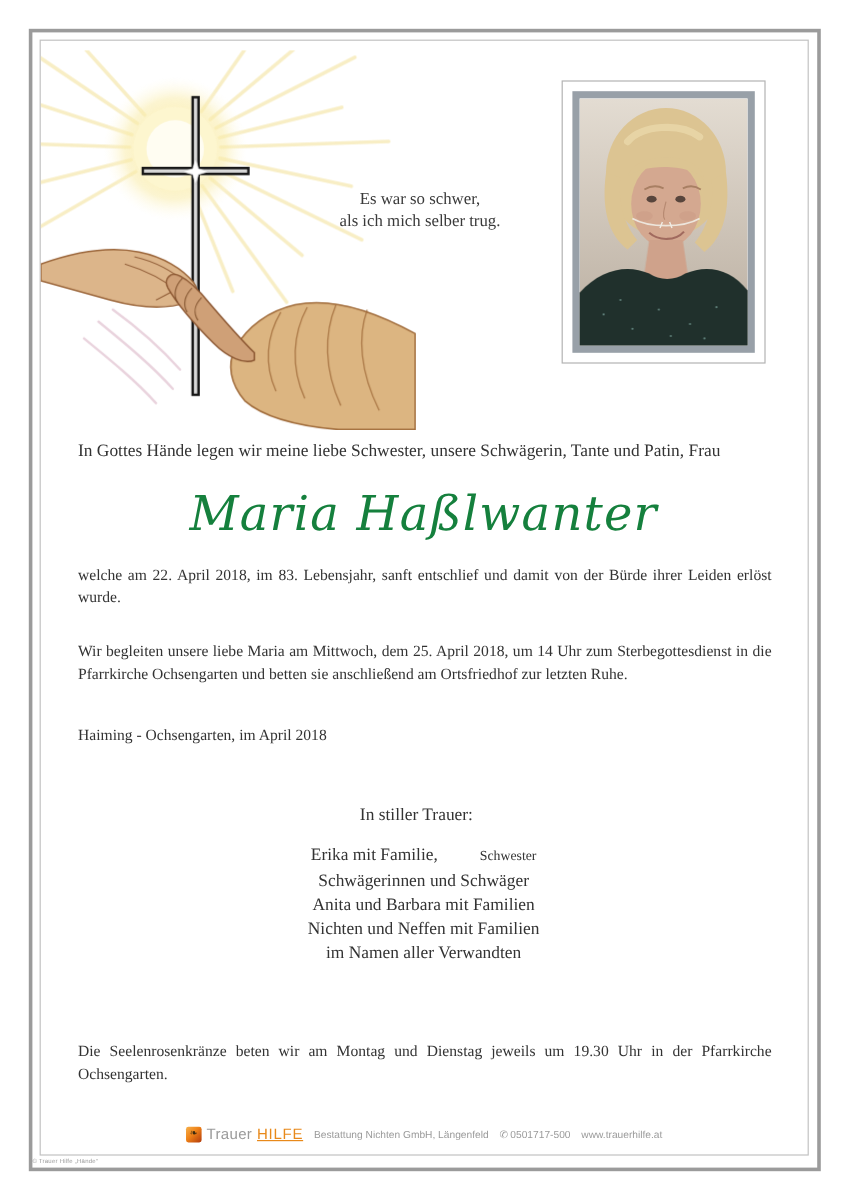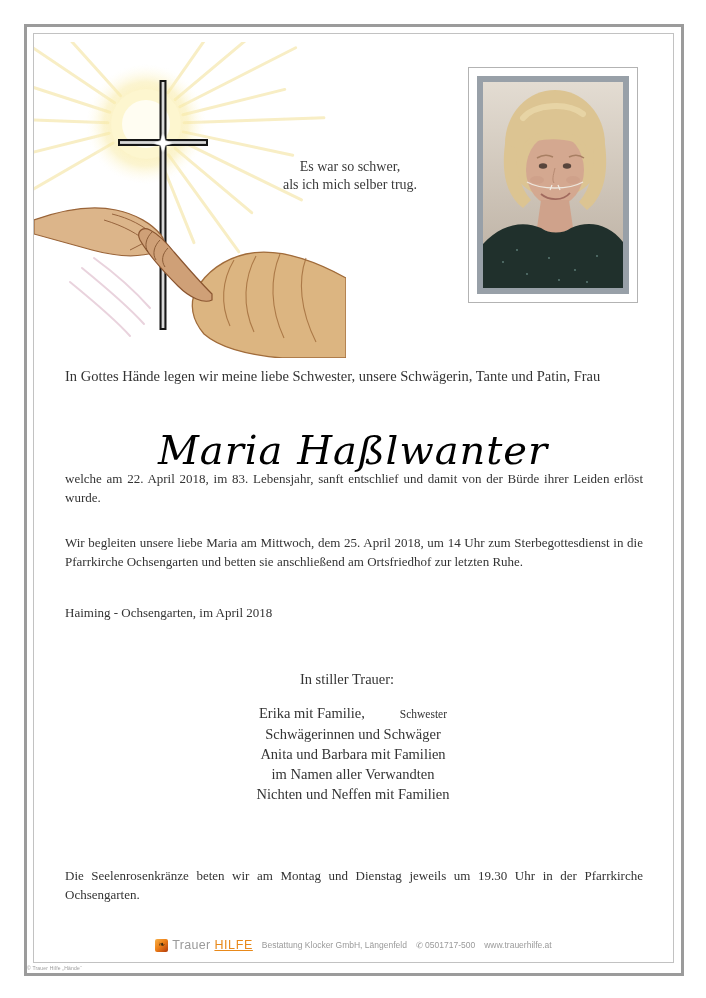--- a/index.html
+++ b/index.html
@@ -17,22 +17,22 @@
   .photo-frame{
     position:absolute;left:468px;top:67px;width:170px;height:236px;box-sizing:border-box;
     border:1px solid #b3b3b3;background:#ffffff;padding:8px;
   }
   .photo-inner{width:152px;height:218px;box-sizing:border-box;border:6px solid #98a0a8;}
   .photo-inner svg{display:block;}
   .intro{
     position:absolute;left:65px;top:368px;width:600px;font-size:14.5px;white-space:nowrap;
   }
   .name{
-    position:absolute;left:0;top:427px;width:706px;text-align:center;
-    font-family:"DejaVu Serif", serif;font-style:italic;font-size:40px;color:#000000;
+    position:absolute;left:0;top:406px;width:706px;text-align:center;
+    font-family:"DejaVu Serif", serif;font-style:italic;font-size:40px;color:#15803d;
     letter-spacing:1px;
   }
   .para{position:absolute;left:65px;width:578px;font-size:13px;line-height:18.5px;text-align:justify;}
   .p-passing{top:470px;}
   .p-funeral{top:534px;}
   .p-placedate{top:604px;text-align:left;}
   .p-rosary{top:837px;margin-top:30px;}
   .b{font-weight:normal;}
   .mourning-header{position:absolute;left:0;top:671px;width:694px;text-align:center;font-size:14.5px;}
   .mourners{position:absolute;left:0;top:703px;width:706px;text-align:center;font-size:14.5px;line-height:20px;}
@@ -196,35 +196,35 @@
 
 <div class="para p-funeral"><span>Wir begleiten unsere liebe Maria am </span><span class="b">Mittwoch, dem 25. April 2018, um 14 Uhr</span><span> zum Sterbegottesdienst in die Pfarrkirche Ochsengarten und betten sie anschließend am Ortsfriedhof zur letzten Ruhe.</span></div>
 
 <div class="para p-placedate">Haiming - Ochsengarten, im April 2018</div>
 
 <div class="mourning-header">In stiller Trauer:</div>
 <div class="mourners">
   <div><span class="b">Erika</span><span> mit Familie,</span><span class="small-note"> Schwester</span></div>
   <div><span class="b">Schwägerinnen</span><span> und </span><span class="b">Schwäger</span></div>
   <div><span class="b">Anita</span><span> und </span><span class="b">Barbara</span><span> mit Familien</span></div>
+  <div><span class="b">Nichten</span><span> und </span><span class="b">Neffen</span><span> mit Familien</span></div>
   <div>im Namen aller Verwandten</div>
-  <div><span class="b">Nichten</span><span> und </span><span class="b">Neffen</span><span> mit Familien</span></div>
 </div>
 
 <div class="para p-rosary">Die Seelenrosenkränze beten wir am Montag und Dienstag jeweils um 19.30 Uhr in der Pfarrkirche Ochsengarten.</div>
 
 <div class="footer">
   <div class="brand">
     <div class="logo-square">
         <span>❧</span>
       </div>
     <span class="brand-gray">Trauer</span>
       <span class="brand-orange">HILFE</span>
   </div>
-  <span>Bestattung Klocker GmbH, Längenfeld</span>
+  <span>Bestattung Nichten GmbH, Längenfeld</span>
   <div class="footer-item">
     <span>✆</span>
     <span>0501717-500</span>
   </div>
   <span>www.trauerhilfe.at</span>
 </div>
 
 <div class="copyright">© Trauer Hilfe „Hände“</div>
 
 </body></html>

